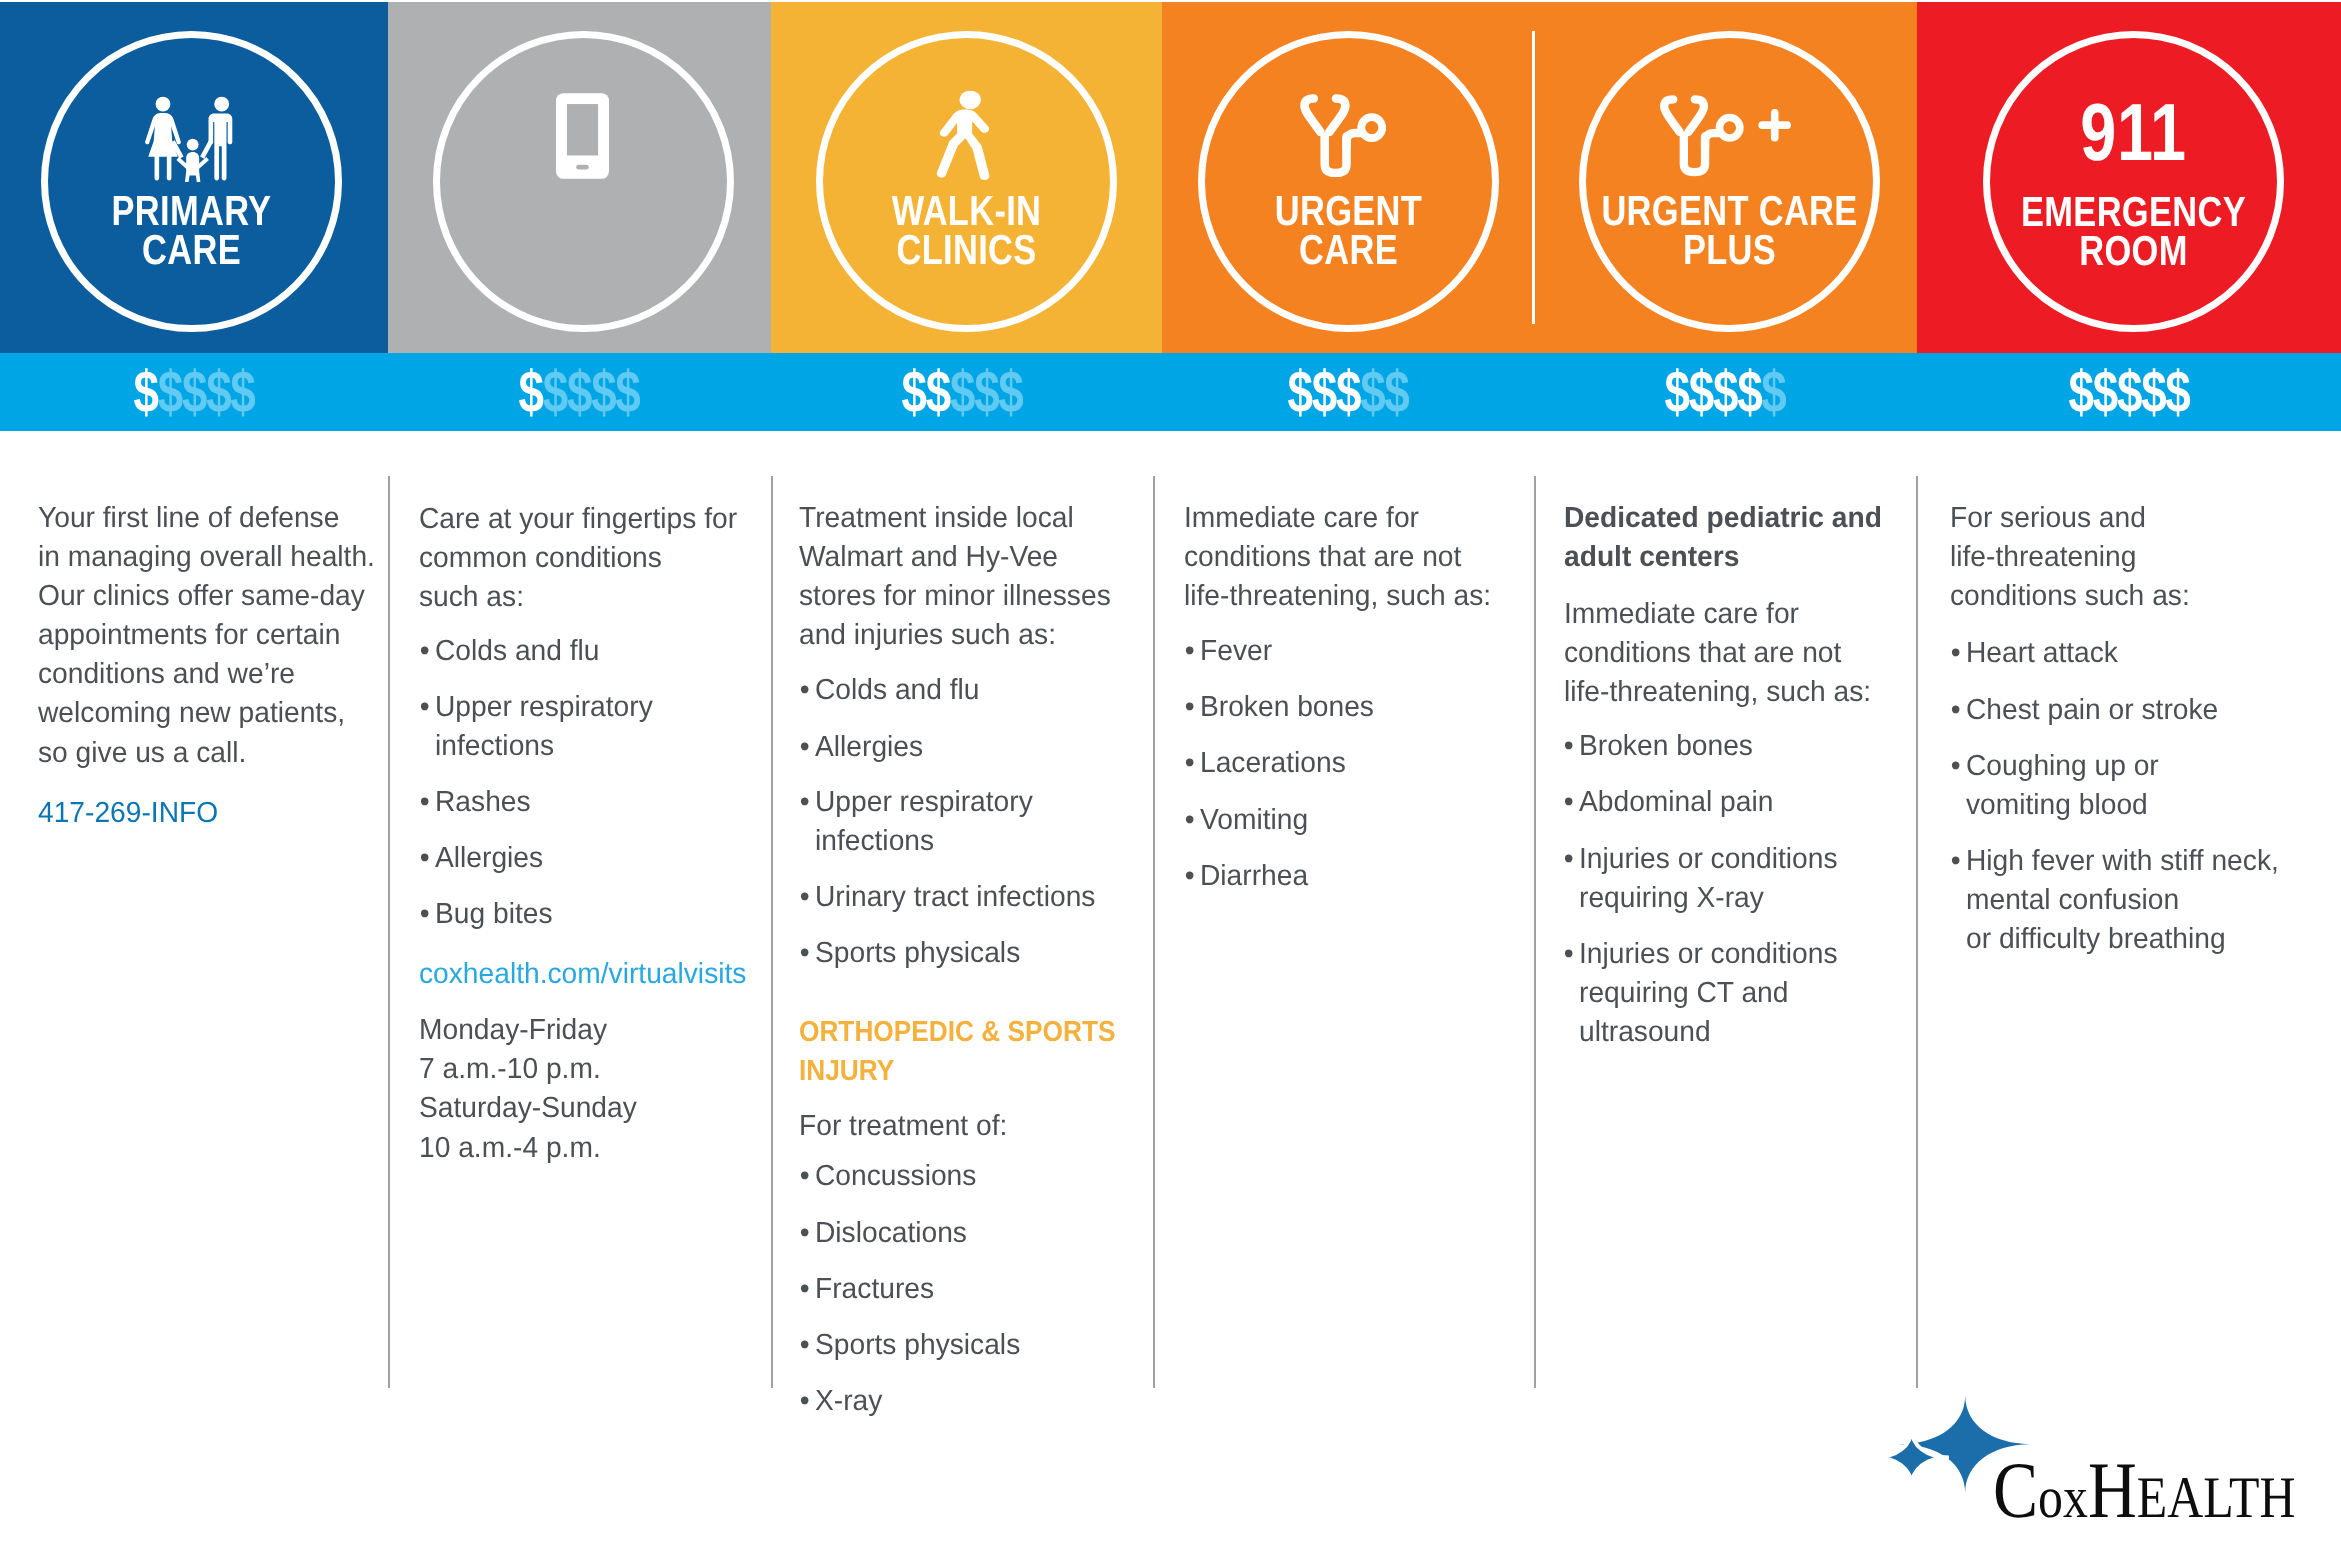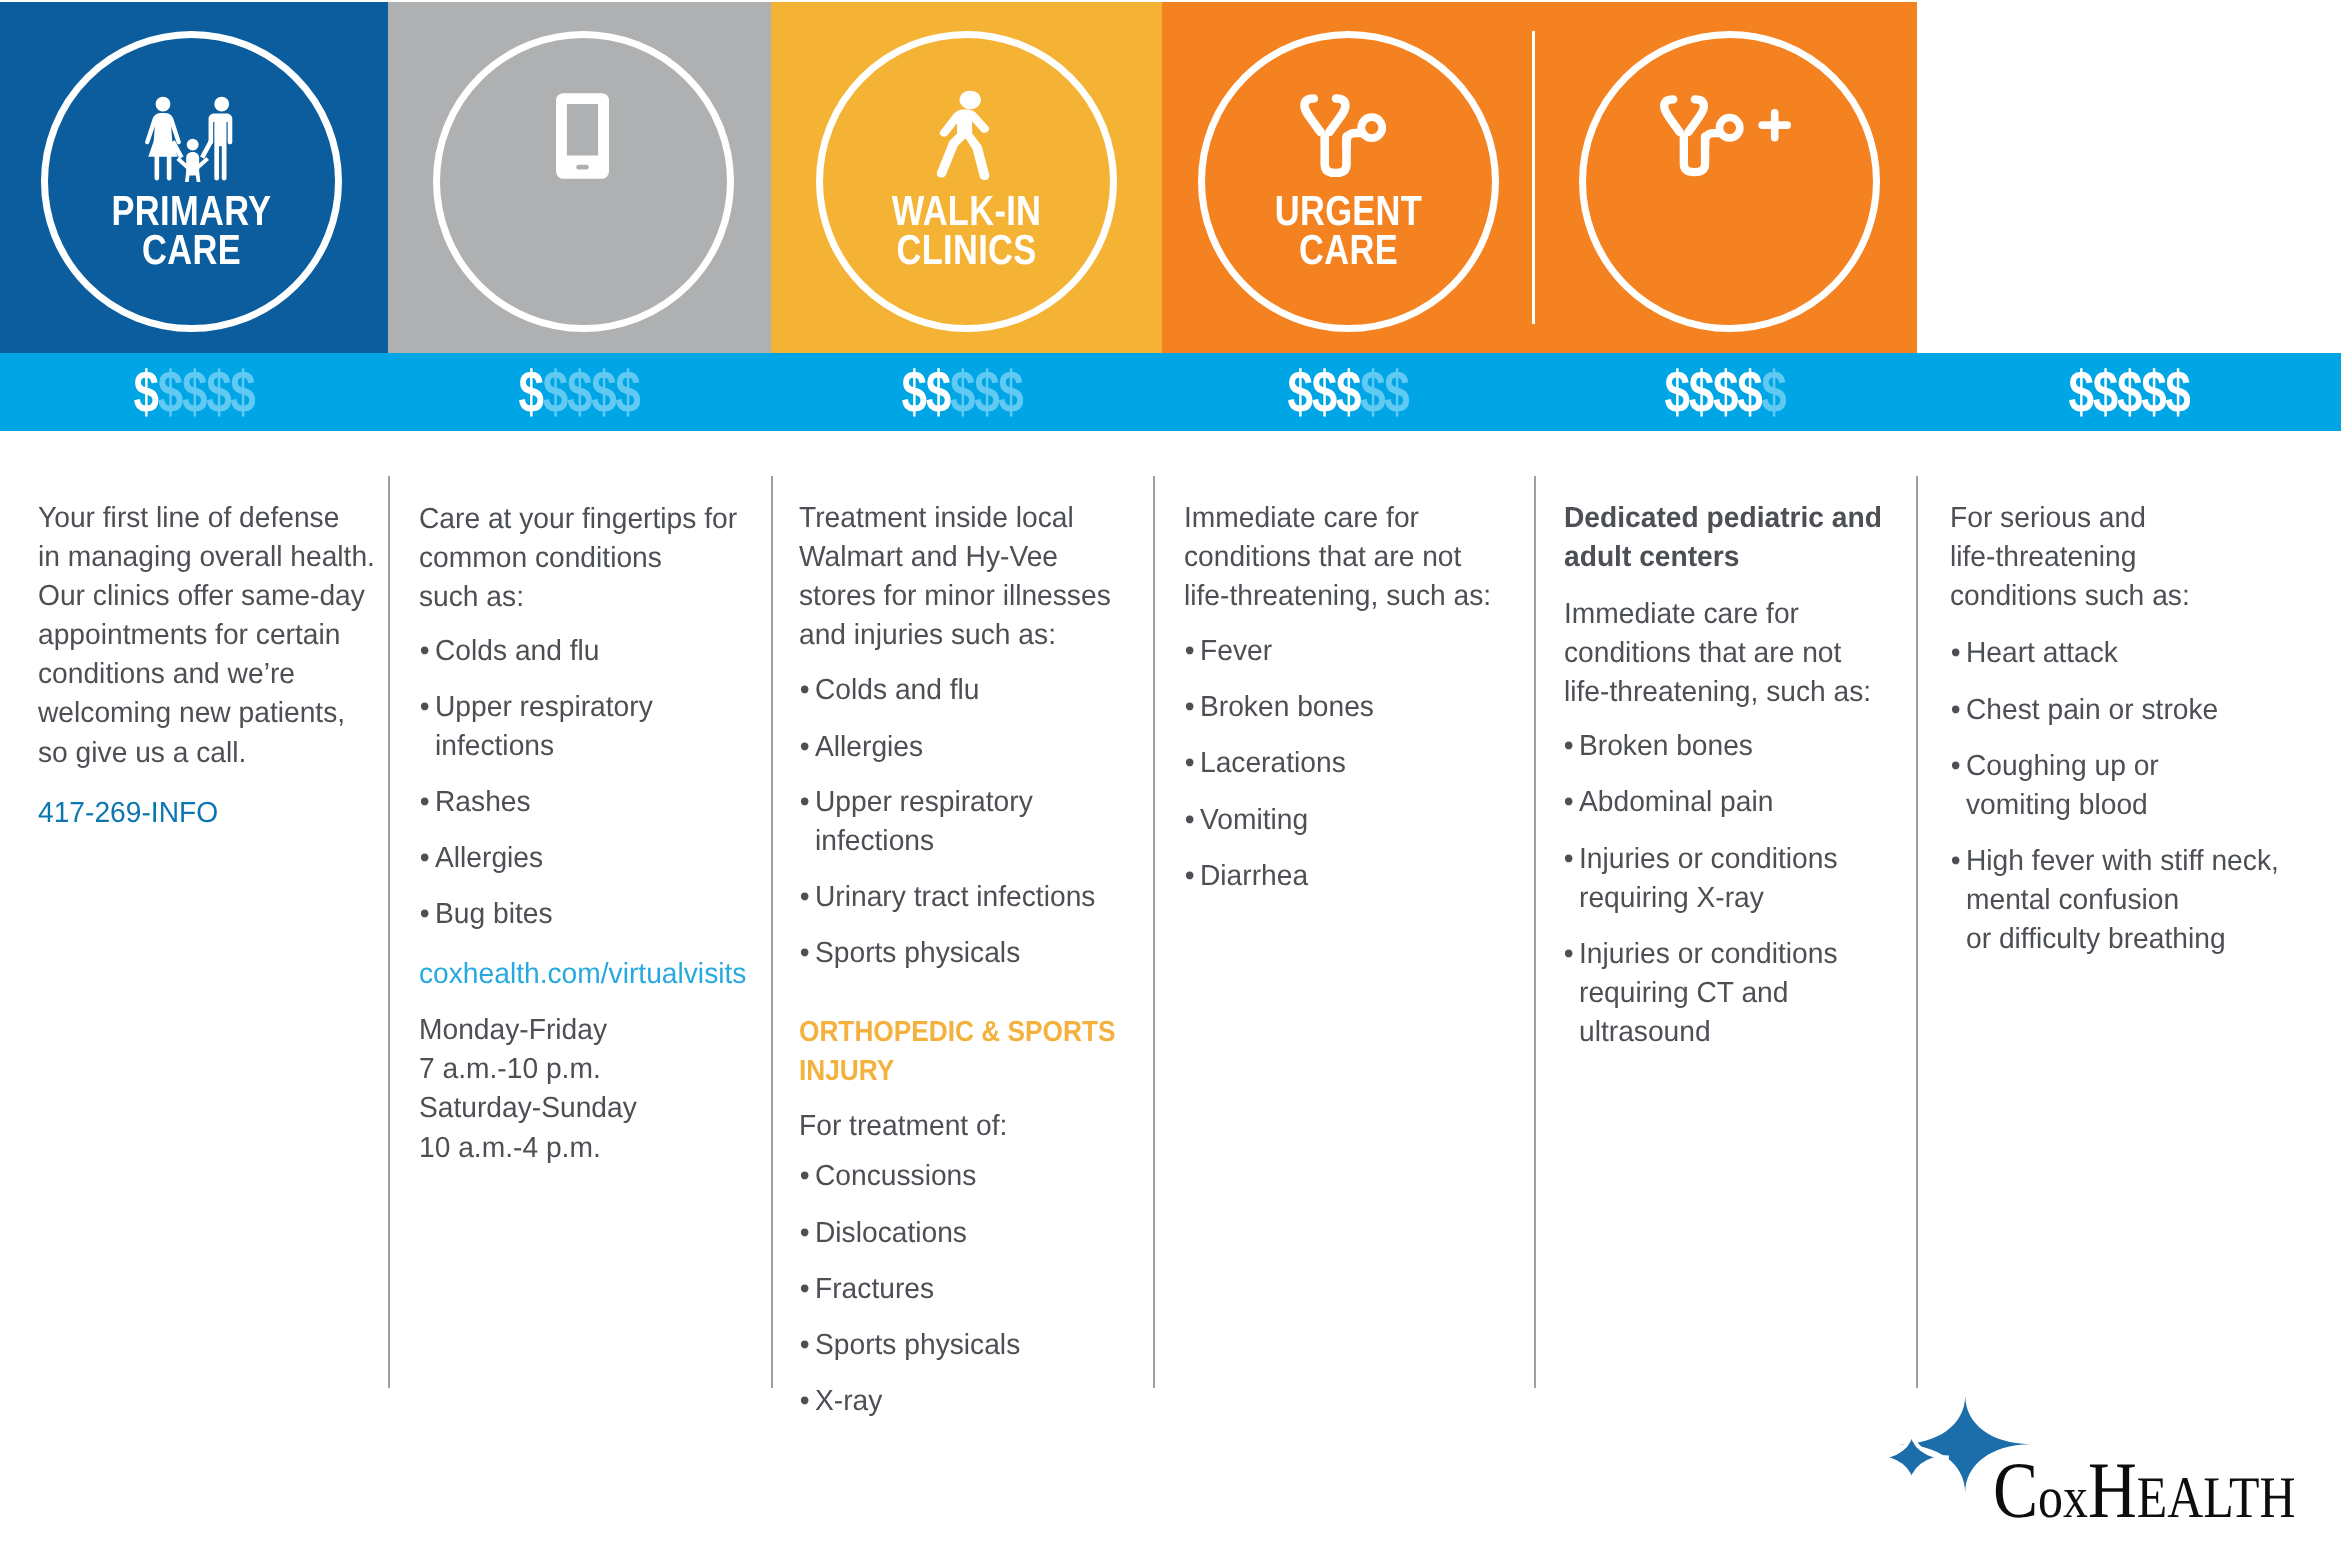--- a/index.html
+++ b/index.html
@@ -101,20 +101,32 @@
   <path d="M46 7 C 55.5 7 58 11 58 16.5 C 58 23 51.5 31 45.5 39 L 37.5 50"></path>
   <path d="M31.5 56 V 92 C 31.5 100.5 37.5 103 45.5 103 C 53.5 103 59.5 100.5 59.5 92 V 56"></path>
   <path d="M59.5 70 V 62 C 59.5 55.5 64 51.5 70.5 51.5 L 78 51.5"></path>
   <circle cx="92" cy="44.5" r="13.5" stroke-width="10"></circle>
 </g>
           <g stroke="#ffffff" stroke-width="10" stroke-linecap="round">
             <path d="M135 41h33"></path>
             <path d="M151.5 24.5v33"></path>
           </g>
         </svg></div>
+    <div class="httl" style="left:-17px;top:189px;width:425px;">
+      <div>URGENT CARE</div>
+      <div>PLUS</div>
+    </div>
+  </div>
+  <div class="hdr" style="left:1917px;width:425px;background:#ed1c24;">
+    <div class="circ" style="left:66px;top:29px;width:301px;height:301px;"></div>
+    <div class="hnum" style="left:66px;top:91px;width:301px;"><span>911</span></div>
+    <div class="httl" style="left:3.9px;top:190px;width:425px;">
+      <div>EMERGENCY</div>
+      <div>ROOM</div>
+    </div>
   </div>
   <div style="position:absolute;left:1532px;top:31px;width:3.1px;height:293px;background:#fff;"></div>
   <div class="band"></div>
   <div class="price" style="left:0px;width:388px;"><span class="grp"><span class="on">$</span><span class="off">$</span><span class="off">$</span><span class="off">$</span><span class="off">$</span></span></div>
   <div class="price" style="left:388px;width:383px;"><span class="grp"><span class="on">$</span><span class="off">$</span><span class="off">$</span><span class="off">$</span><span class="off">$</span></span></div>
   <div class="price" style="left:771px;width:382px;"><span class="grp"><span class="on">$</span><span class="on">$</span><span class="off">$</span><span class="off">$</span><span class="off">$</span></span></div>
   <div class="price" style="left:1162px;width:372px;"><span class="grp"><span class="on">$</span><span class="on">$</span><span class="on">$</span><span class="off">$</span><span class="off">$</span></span></div>
   <div class="price" style="left:1534px;width:383px;"><span class="grp"><span class="on">$</span><span class="on">$</span><span class="on">$</span><span class="on">$</span><span class="off">$</span></span></div>
   <div class="price" style="left:1917px;width:425px;"><span class="grp"><span class="on">$</span><span class="on">$</span><span class="on">$</span><span class="on">$</span><span class="on">$</span></span></div>
   <div class="divider" style="left:388px;top:476px;height:912px;"></div>

